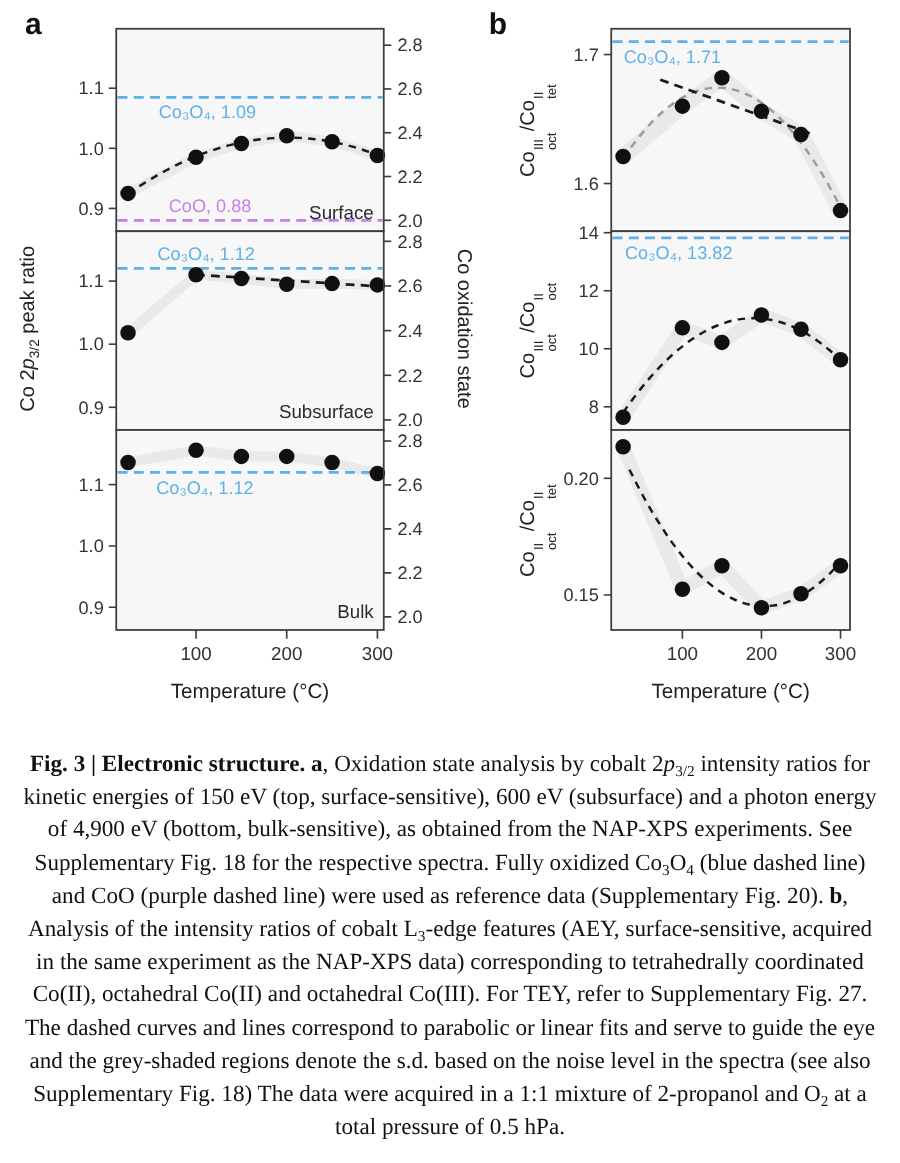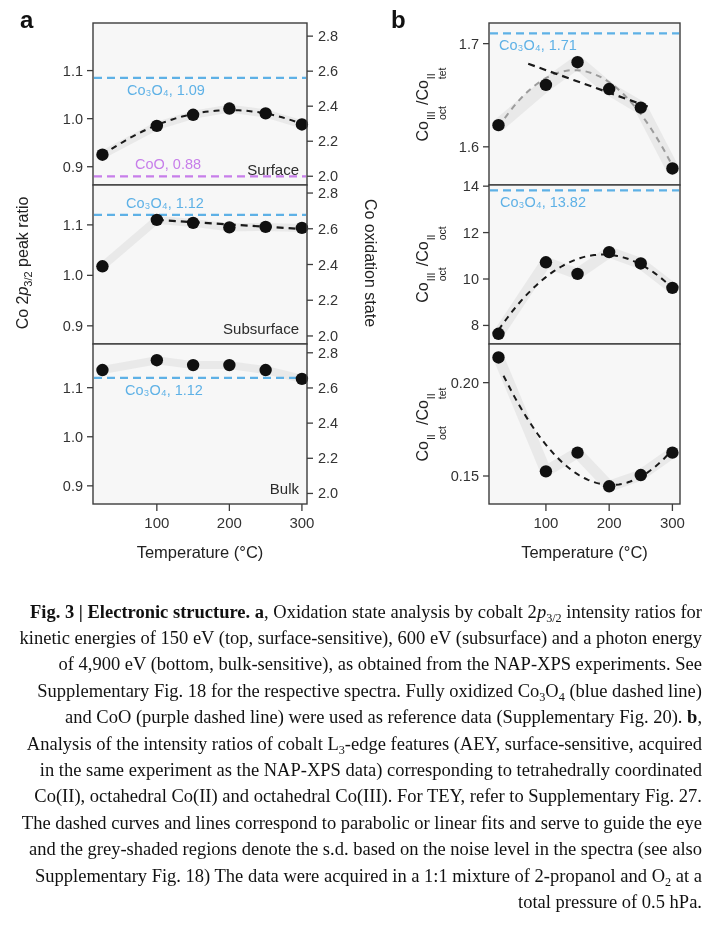--- a/index.html
+++ b/index.html
@@ -13,21 +13,21 @@
   .ylab{position:absolute;font-size:16px;color:#222;text-align:center;white-space:nowrap;}
   .rot-ccw{transform:rotate(-90deg);}
   .rot-cw{transform:rotate(90deg);}
   .ylab i{font-style:italic;}
   .ylab sub{font-size:11px;}
   .stk{display:inline-flex;flex-direction:column;align-items:flex-start;
        font-size:10.5px;line-height:1.05;vertical-align:-0.62em;margin:0 1px;}
   .stk .sp,.stk .sb{display:block;}
   #caption{position:absolute;left:18px;top:580px;width:684px;
            font-family:"Liberation Serif","DejaVu Serif",serif;
-           font-size:18.5px;line-height:26.4px;color:#111;text-align:right;}
+           font-size:18.5px;line-height:26.4px;color:#111;text-align:center;}
   #caption .b{font-weight:700;}
   #caption .i{font-style:italic;}
   #caption .sub{font-size:0.66em;vertical-align:-0.3em;line-height:0;}
 </style>
 </head>
 <body>
 
 <div id="figure-wrap">
   <svg id="figure-svg" width="720" height="575">
       <g>

